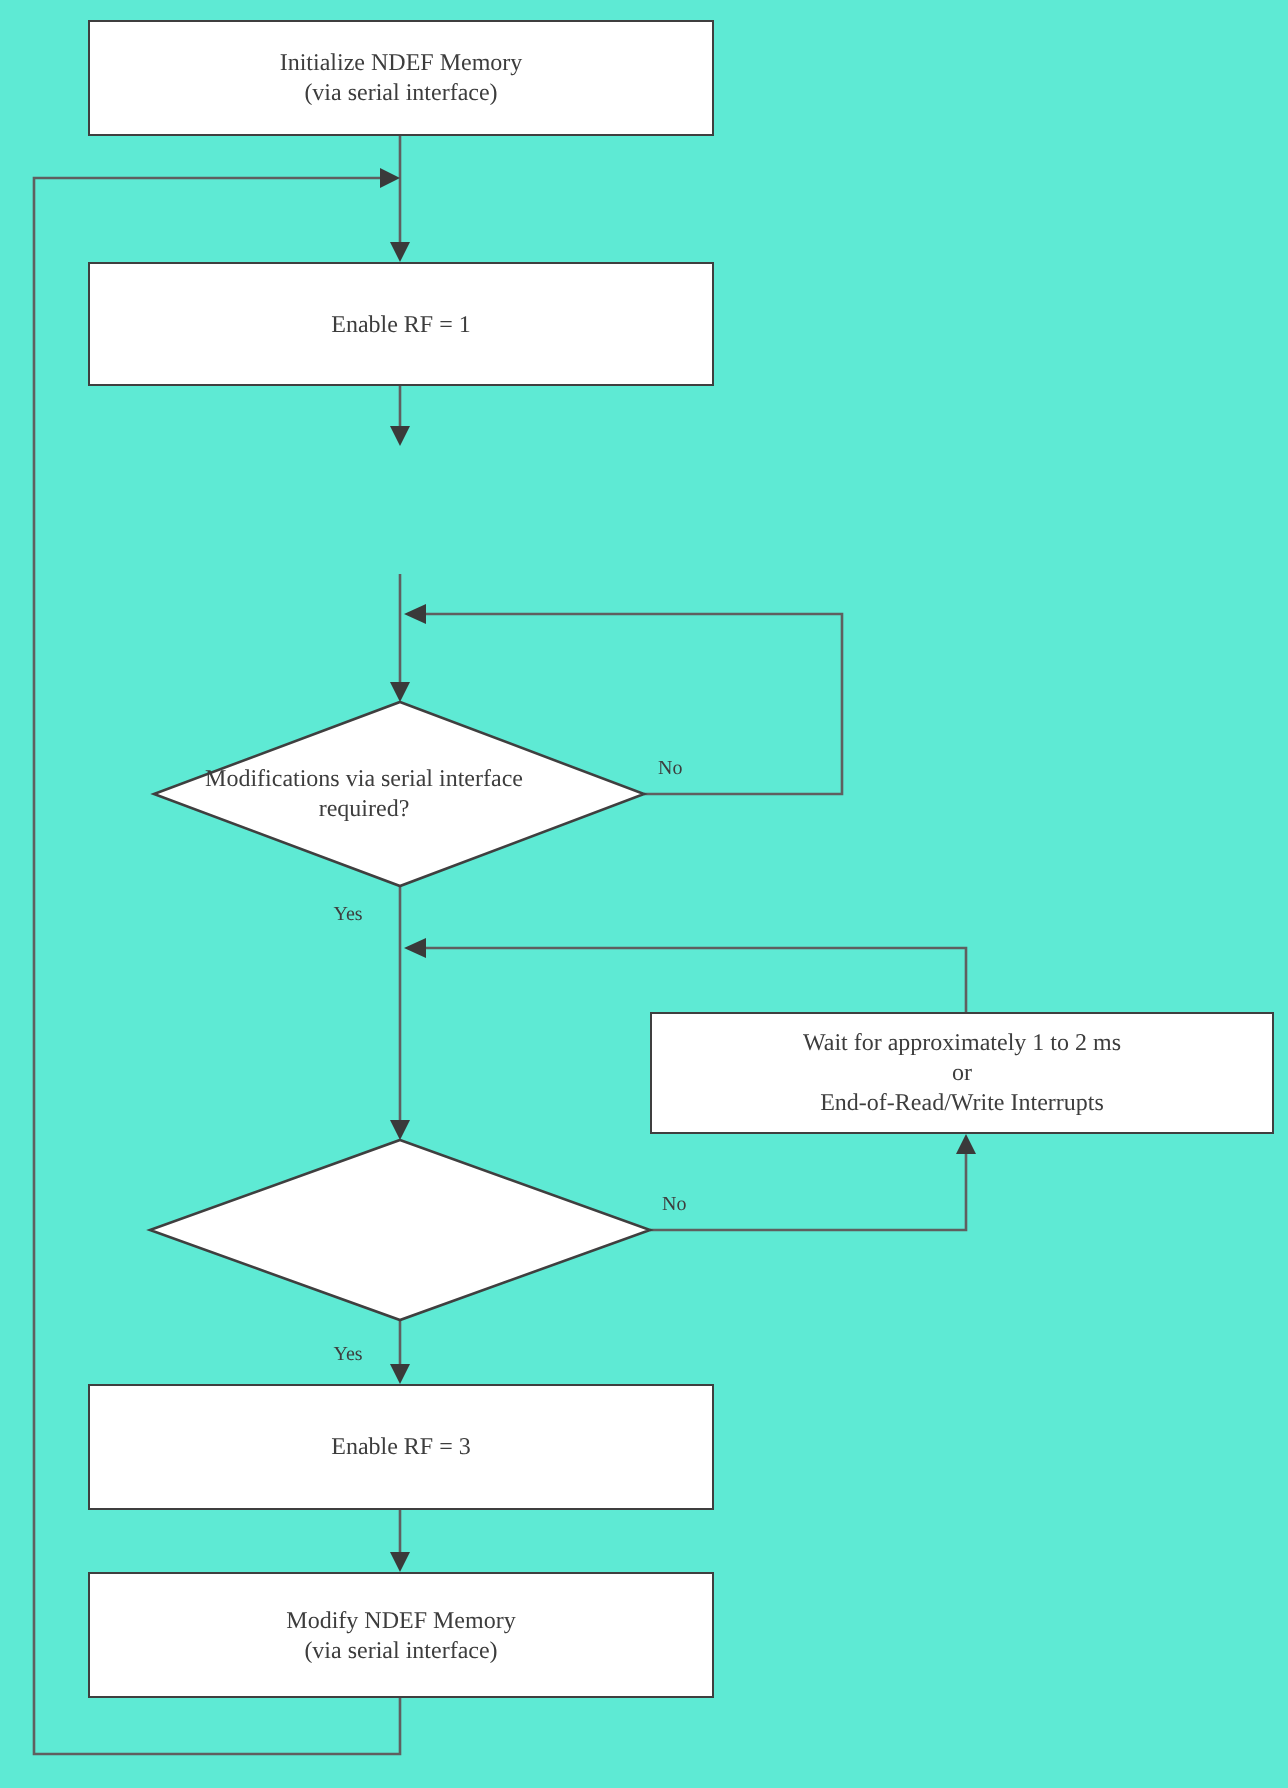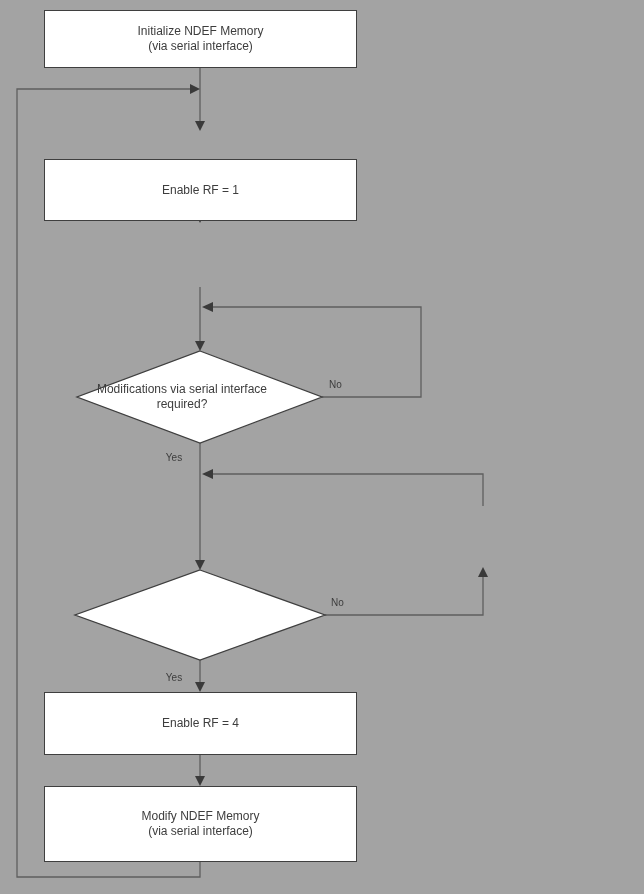--- a/index.html
+++ b/index.html
@@ -4,22 +4,22 @@
 <style>
   html, body {
     margin: 0;
     padding: 0;
     background: #ffffff;
   }
   .canvas {
     position: relative;
     width: 644px;
     height: 894px;
-    background: #a3a3a3;
-    font-family: Liberation Sans, sans-serif;
+    background: #5eead4;
+    font-family: Liberation Serif, serif;
     color: #3d3d3d;
     overflow: hidden;
   }
   svg.edges {
     position: absolute;
     left: 0;
     top: 0;
   }
   .conn {
     fill: none;
@@ -108,31 +108,36 @@
 
     <polygon class="diamond" points="200,351 322,397 200,443 77,397"></polygon>
     <polygon class="diamond" points="200,570 325,615 200,660 75,615"></polygon>
   </svg>
 
   <div class="rect-node" style="left:44px; top:10px; width:313px; height:58px;">
     <span class="node-label">Initialize NDEF Memory
 (via serial interface)</span>
   </div>
 
-  <div class="rect-node" style="left:44px; top:131px; width:313px; height:62px;margin-top:28px;">
+  <div class="rect-node" style="left:44px; top:131px; width:313px; height:62px;">
     <span class="node-label">Enable RF = 1</span>
   </div>
 
 
+  <div class="rect-node" style="left:325px; top:506px; width:312px; height:61px;">
+    <span class="node-label">Wait for approximately 1 to 2 ms
+or
+End-of-Read/Write Interrupts</span>
+  </div>
 
   <div class="rect-node" style="left:44px; top:692px; width:313px; height:63px;">
-    <span class="node-label">Enable RF = 4</span>
+    <span class="node-label">Enable RF = 3</span>
   </div>
 
-  <div class="rect-node" style="left:44px; top:786px; width:313px; height:76px;">
+  <div class="rect-node" style="left:44px; top:786px; width:313px; height:63px;">
     <span class="node-label">Modify NDEF Memory
 (via serial interface)</span>
   </div>
 
   <div class="diamond-label" style="left:72px; top:382px; width:220px;">Modifications via serial interface
 required?</div>
 
 
   <div class="edge-label" style="left:329px; top:377px; width:34px;">No</div>
 

